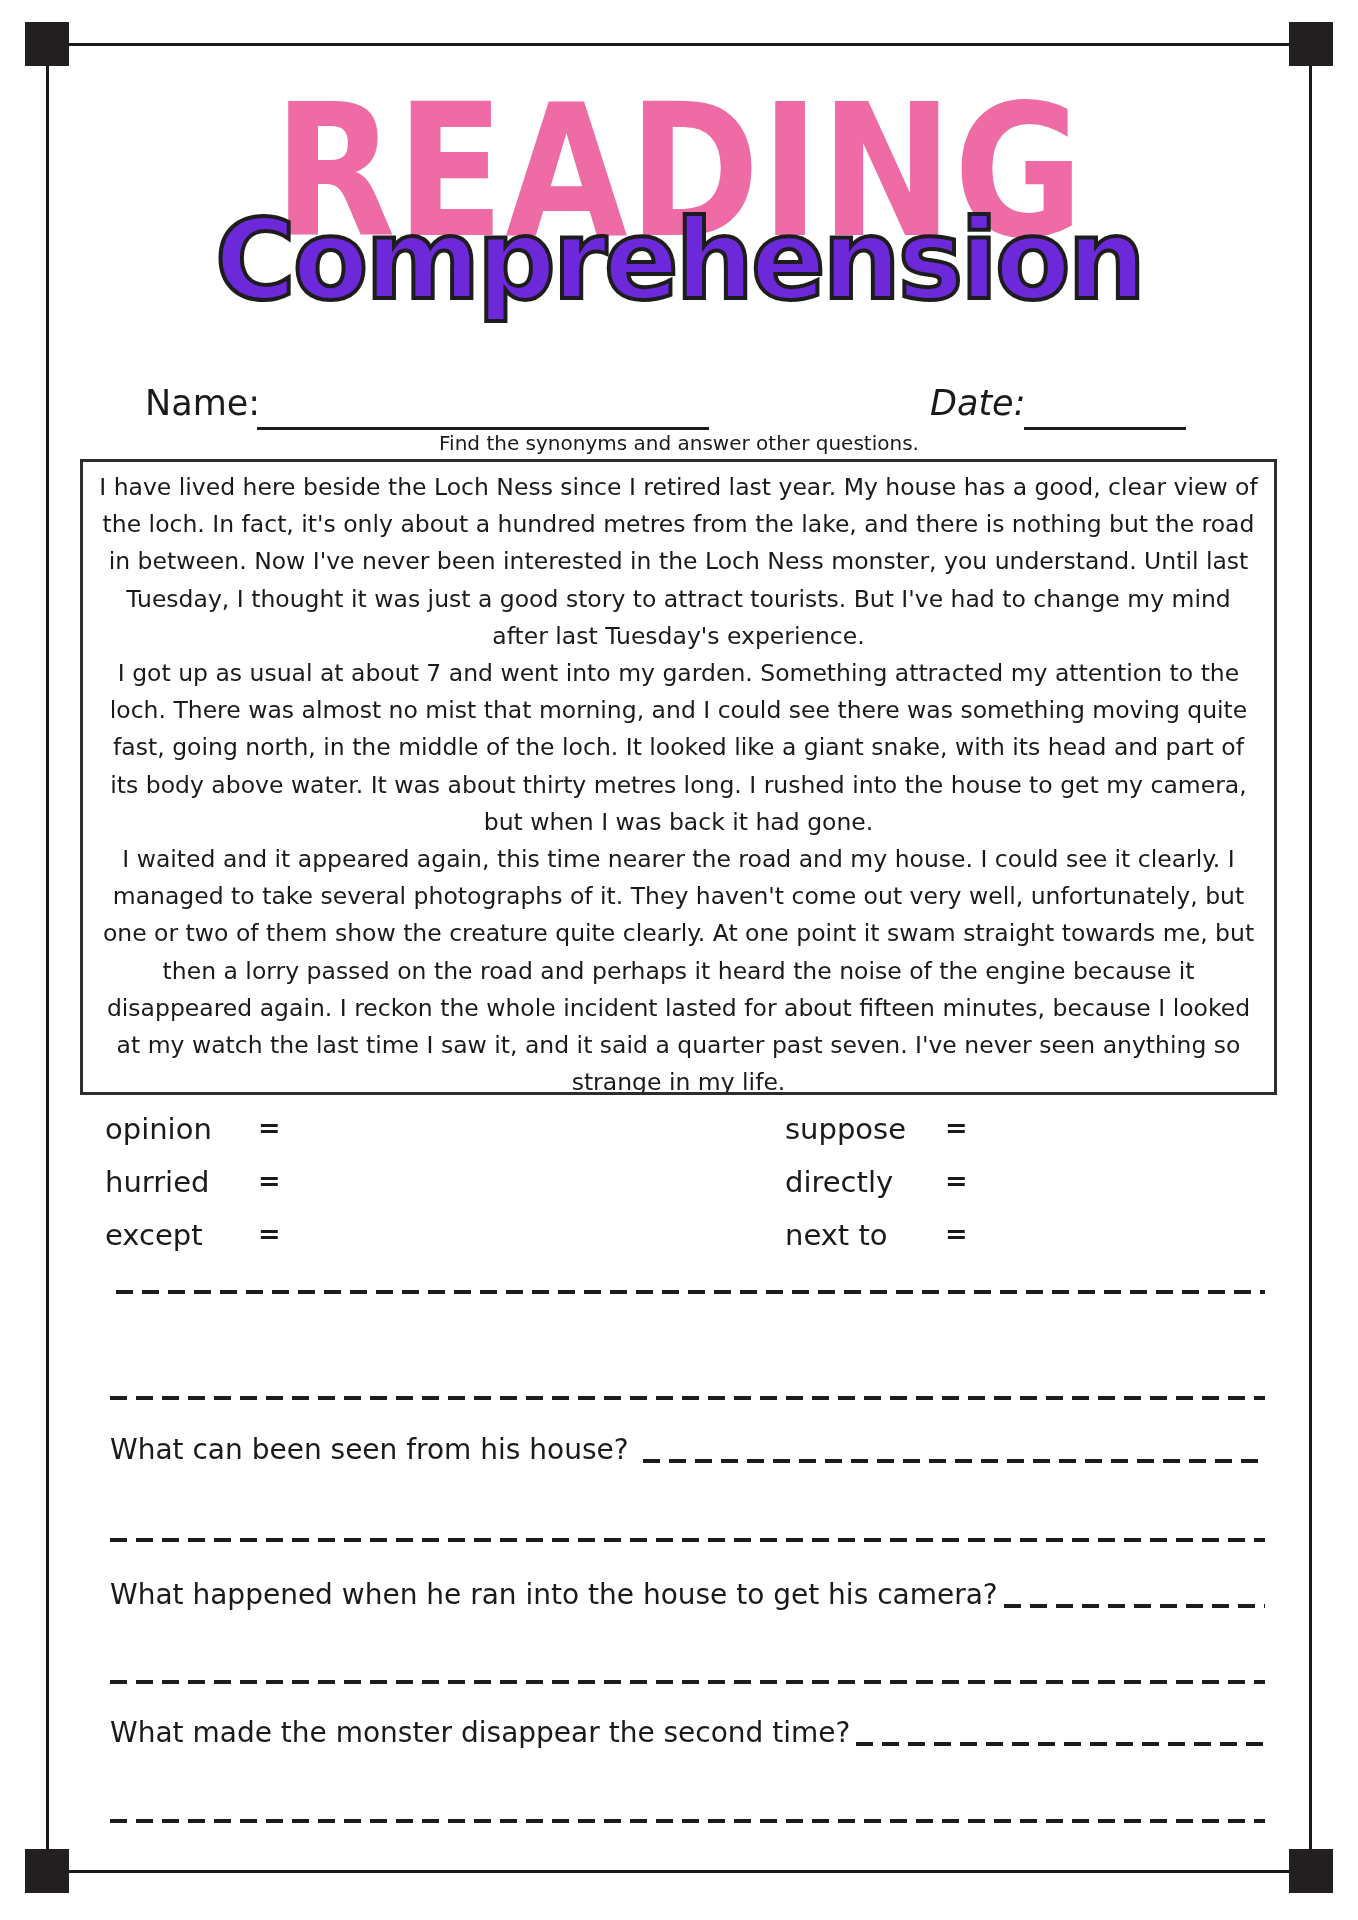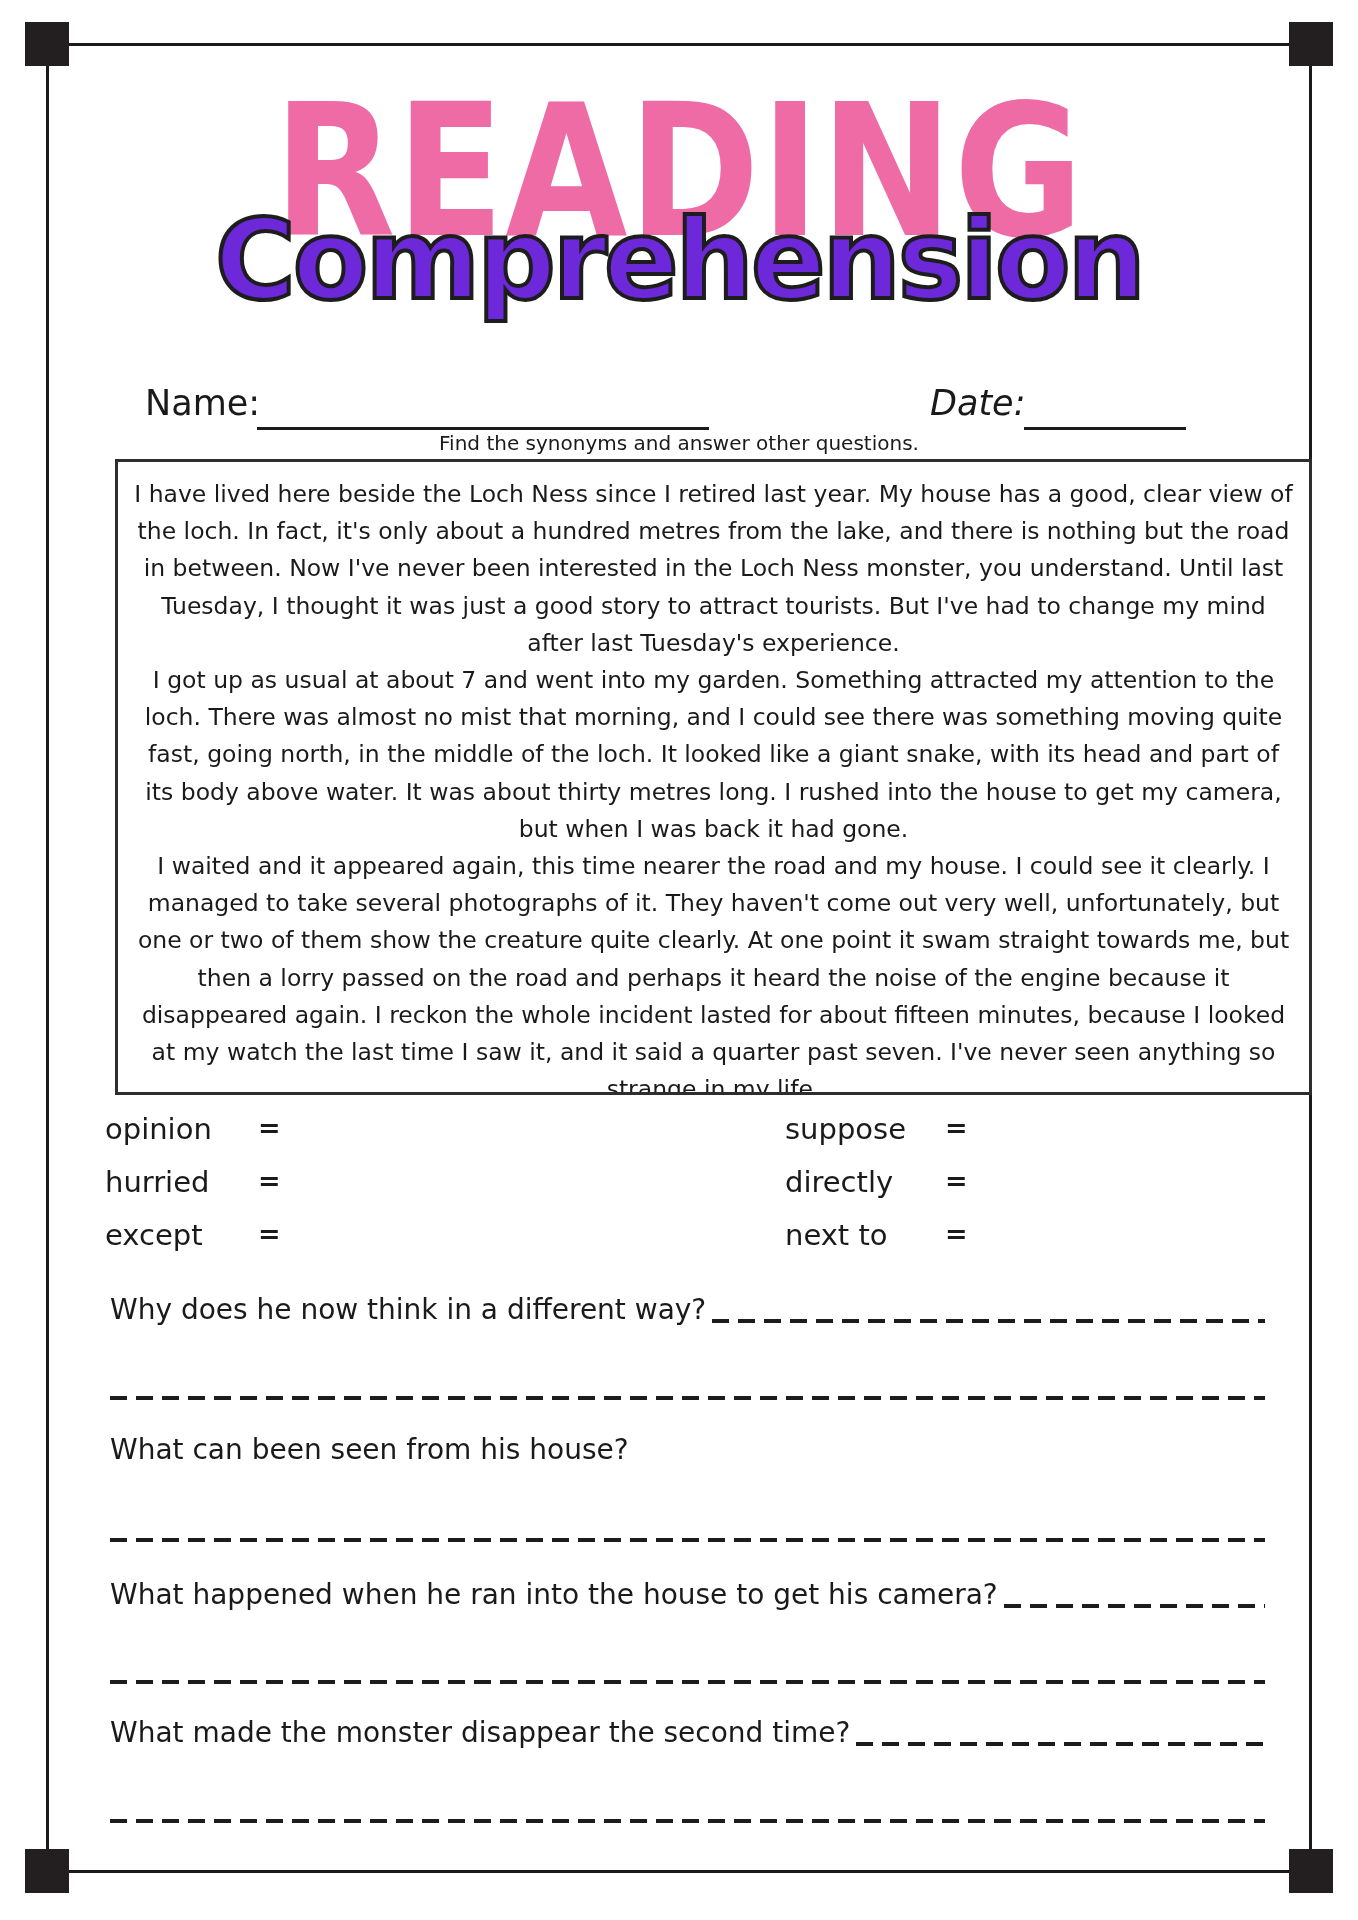--- a/index.html
+++ b/index.html
@@ -31,40 +31,40 @@
   .lbl.date{left:930px;top:0;font-style:italic;}
   .uline{position:absolute;top:44px;border-bottom:3px solid #1b1b1b;height:0;}
   .uline.name-line{left:257px;width:452px;}
   .uline.date-line{left:1024px;width:162px;}
 
   .instruction{position:absolute;top:431px;left:0;width:100%;text-align:center;
     font-size:20px;}
 
   
   .passage{position:absolute;left:80px;top:459px;width:1197px;height:636px;
-    border:3px solid #2e2e2e;box-sizing:border-box;padding:14px 14px;
-    text-align:center;font-size:23.5px;line-height:37.2px;overflow:hidden;margin-left:35px;}
+    border:3px solid #2e2e2e;box-sizing:border-box;padding:7px 14px;
+    text-align:center;font-size:23.5px;line-height:37.2px;overflow:hidden;}
   .passage p{margin:0;}
 
   
   .synonyms{position:absolute;left:105px;top:1112px;width:1160px;}
   .syn-row{display:flex;align-items:flex-start;height:53px;font-size:29px;}
   .syn-word{width:153px;}
   .syn-eq{width:40px;font-weight:bold;font-size:27px;}
   .syn-spacer{width:487px;}
   .syn-word-r{width:160px;}
 
   
   .q{position:absolute;left:110px;width:1155px;display:flex;font-size:28px;
     line-height:40px;white-space:nowrap;}
   .q .tail{flex:1;align-self:flex-end;margin:0 0 7px 6px;}
   .dash{height:4px;background:repeating-linear-gradient(90deg,#1c1c1c 0 17px,transparent 17px 26px);}
   .aline{position:absolute;left:110px;width:1155px;}
   .q1{top:1290px;} .a1{top:1396px;}
-  .q2{top:1430px;flex-direction:column;} .a2{top:1538px;}
+  .q2{top:1430px;} .a2{top:1538px;}
   .q3{top:1575px;} .a3{top:1680px;}
   .q4{top:1713px;} .a4{top:1819px;}
 </style>
 </head>
 <body>
 
 <div class="frame"></div>
 <div class="corner tl"></div>
 <div class="corner tr"></div>
 <div class="corner bl"></div>
@@ -106,21 +106,20 @@
   <div class="syn-row">
     <span class="syn-word">except</span>
     <span class="syn-eq">=</span>
     <span class="syn-spacer"></span>
     <span class="syn-word-r">next to</span>
     <span class="syn-eq">=</span>
   </div>
 </div>
 
 <div class="q q1">
-  <span>Why does he now think in a different way?</span>
   <span class="tail dash"></span>
 </div>
 <div class="aline dash a1"></div>
 
 <div class="q q2">
   <span>What can been seen from his house?</span>
   <span class="tail dash" style="margin-left:14px;"></span>
 </div>
 <div class="aline dash a2"></div>
 

